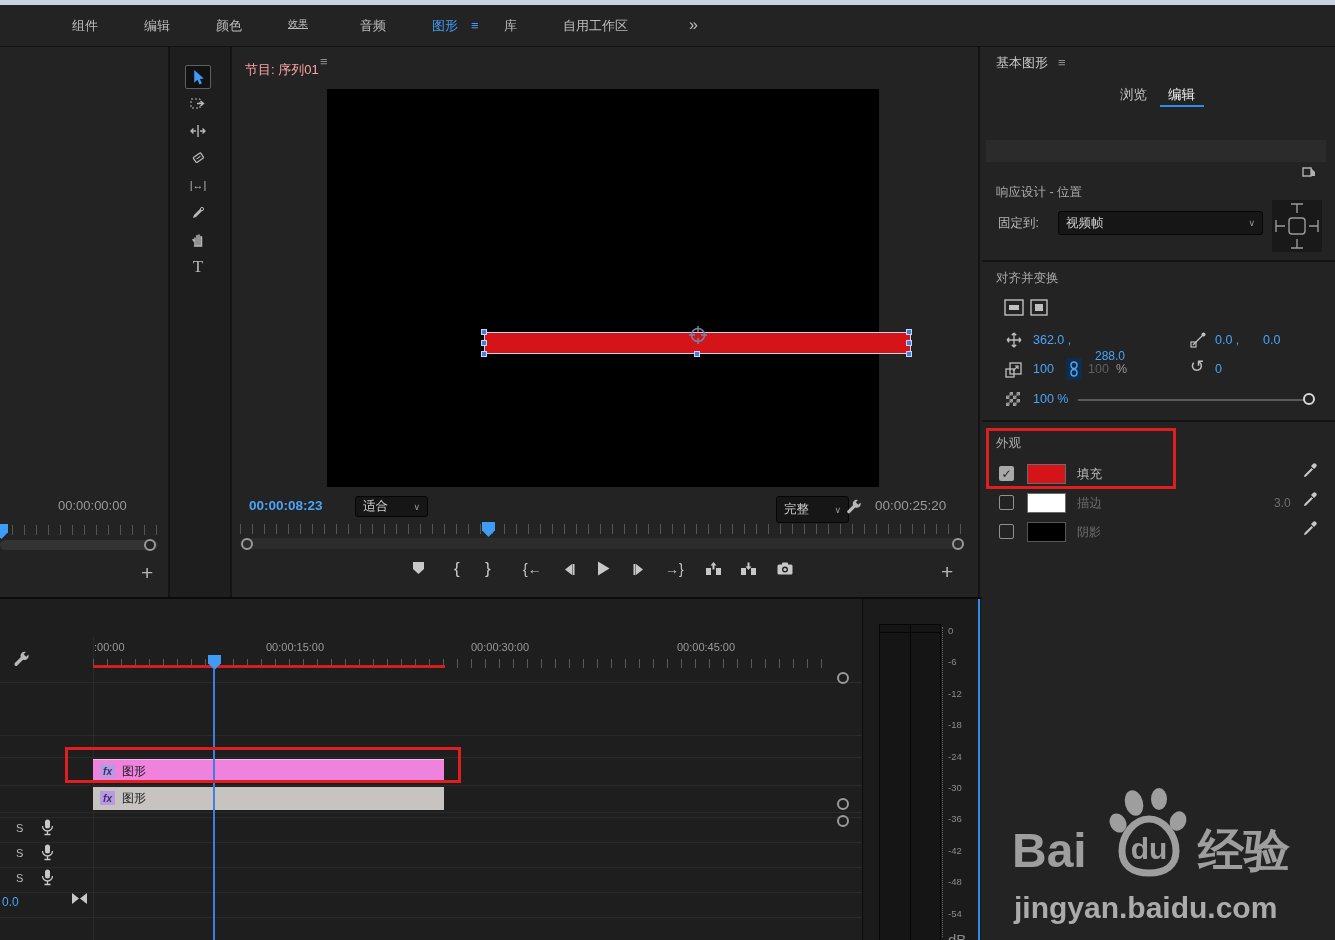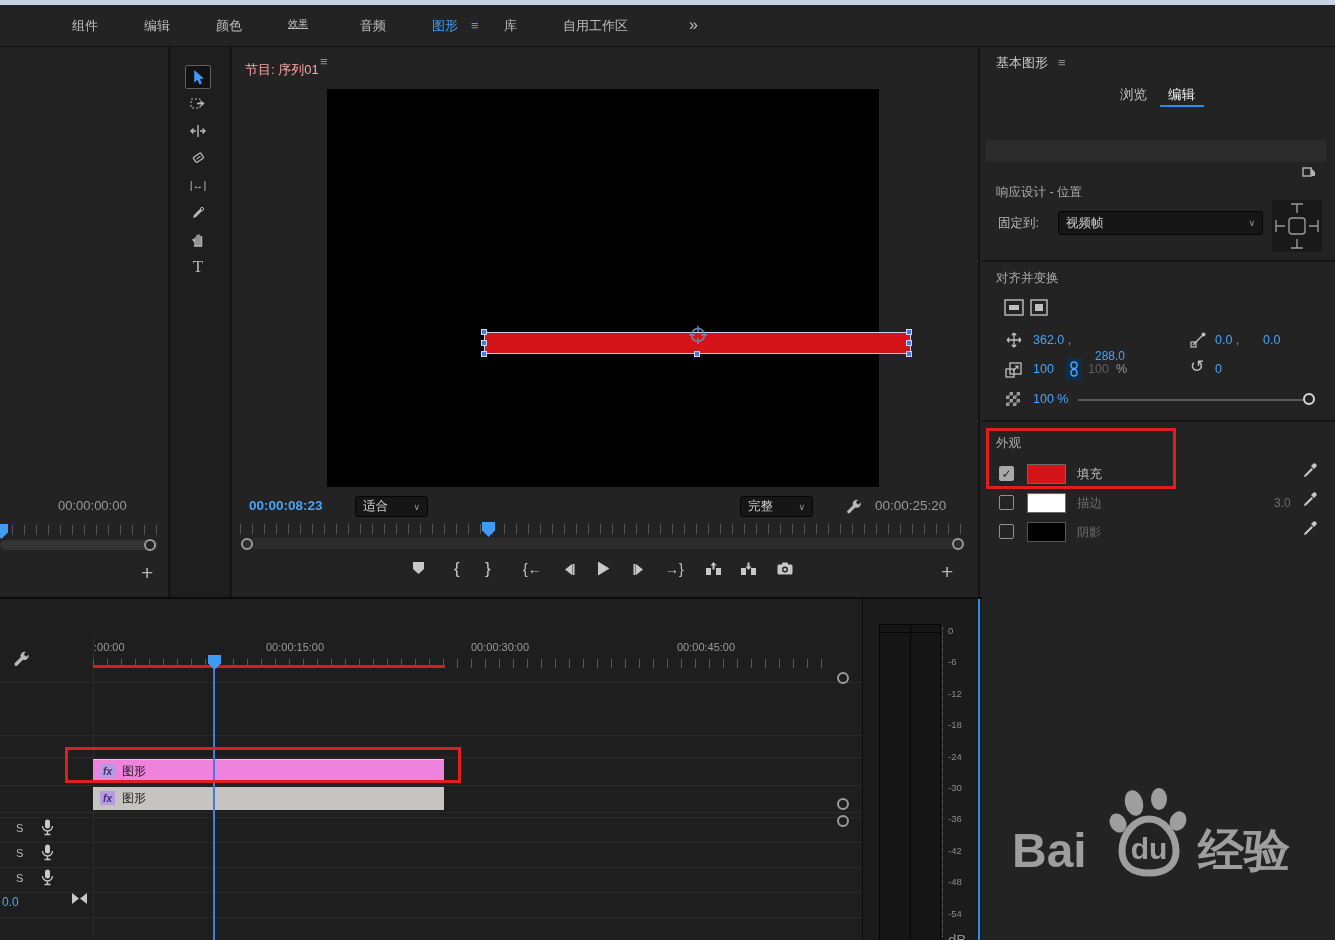--- a/index.html
+++ b/index.html
@@ -122,21 +122,21 @@
         <circle cx="10" cy="10" r="6.5" fill="none" stroke="#6e87a8" stroke-width="1.5"></circle>
         <path d="M10 1 v6 M10 13 v6 M1 10 h6 M13 10 h6" stroke="#6e87a8" stroke-width="1.5"></path>
       </svg>
     </div>
 
     <span class="abs txt blue" style="left:17px;top:452px;font-size:13.5px;font-weight:bold;">00:00:08:23</span>
     <div class="abs dropdown" style="left:123px;top:449px;width:73px;height:21px;">
       <span>适合</span>
       <span style="font-size:9px;color:#999;">∨</span>
     </div>
-    <div class="abs dropdown" style="left:508px;top:449px;width:73px;height:21px;">
+    <div class="abs dropdown" style="left:544px;top:449px;width:73px;height:27px;">
       <span>完整</span>
       <span style="font-size:9px;color:#999;">∨</span>
     </div>
     <svg class="abs" style="left:614px;top:451px;" width="17" height="17" viewBox="0 0 17 17">
       <path d="M14.5 4.5 a4 4 0 0 1 -5.2 5 L4 14.8 a1.6 1.6 0 0 1 -2.3-2.3 L7 7.2 a4 4 0 0 1 5-5.2 L9.8 4.2 l2.5 2.5 Z" fill="#b8b8b8"></path>
     </svg>
     <span class="abs txt" style="left:643px;top:452px;font-size:13.5px;color:#9a9a9a;text-align:right;">00:00:25:20</span>
 
     <div class="abs ticks-sm" style="left:8px;top:477px;width:730px;height:10px;"></div>
     <div class="abs playhead" style="left:250px;top:475px;"></div>
@@ -305,20 +305,21 @@
       <span class="abs txt" style="left:0;top:42px;font-size:48px;font-weight:bold;color:#9e9e9e;text-align:center;">Bai</span>
       <svg class="abs" style="left:92px;top:0;" width="90" height="92" viewBox="0 0 90 92">
         <ellipse cx="30" cy="18" rx="9" ry="13" fill="#9e9e9e" transform="rotate(-15 30 18)"></ellipse>
         <ellipse cx="55" cy="14" rx="8" ry="11" fill="#9e9e9e"></ellipse>
         <ellipse cx="14" cy="38" rx="8" ry="10" fill="#9e9e9e" transform="rotate(-30 14 38)"></ellipse>
         <ellipse cx="74" cy="36" rx="8" ry="10" fill="#9e9e9e" transform="rotate(25 74 36)"></ellipse>
         <path d="M45 34 C60 34 72 50 72 66 C72 80 62 88 45 88 C28 88 18 80 18 66 C18 50 30 34 45 34 Z" fill="none" stroke="#9e9e9e" stroke-width="7"></path>
         <text x="45" y="74" text-anchor="middle" font-size="30" font-weight="bold" fill="#9e9e9e" font-family="Liberation Sans, sans-serif">du</text>
       </svg>
       <span class="abs txt" style="left:186px;top:42px;font-size:46px;font-weight:bold;color:#9e9e9e;">经验</span>
+      <span class="abs txt" style="left:2px;top:108px;font-size:30px;font-weight:bold;color:#ababab;">jingyan.baidu.com</span>
     </div>
   </div>
 
   <div class="abs" style="left:0;top:597px;width:982px;height:343px;background:#1e1e1e;border-top:2px solid #0b0b0b;">
 
     <svg class="abs" style="left:13px;top:51px;" width="18" height="18" viewBox="0 0 18 18">
       <path d="M15.5 4.5 a4.2 4.2 0 0 1 -5.4 5.2 L4.3 15.5 a1.7 1.7 0 0 1 -2.4-2.4 L7.7 7.3 a4.2 4.2 0 0 1 5.2-5.4 L10.6 4.2 l2.6 2.6 Z" fill="#b8b8b8"></path>
     </svg>
     <div class="abs" style="left:93px;top:38px;width:1px;height:305px;background:#2a2a2a;"></div>
 

